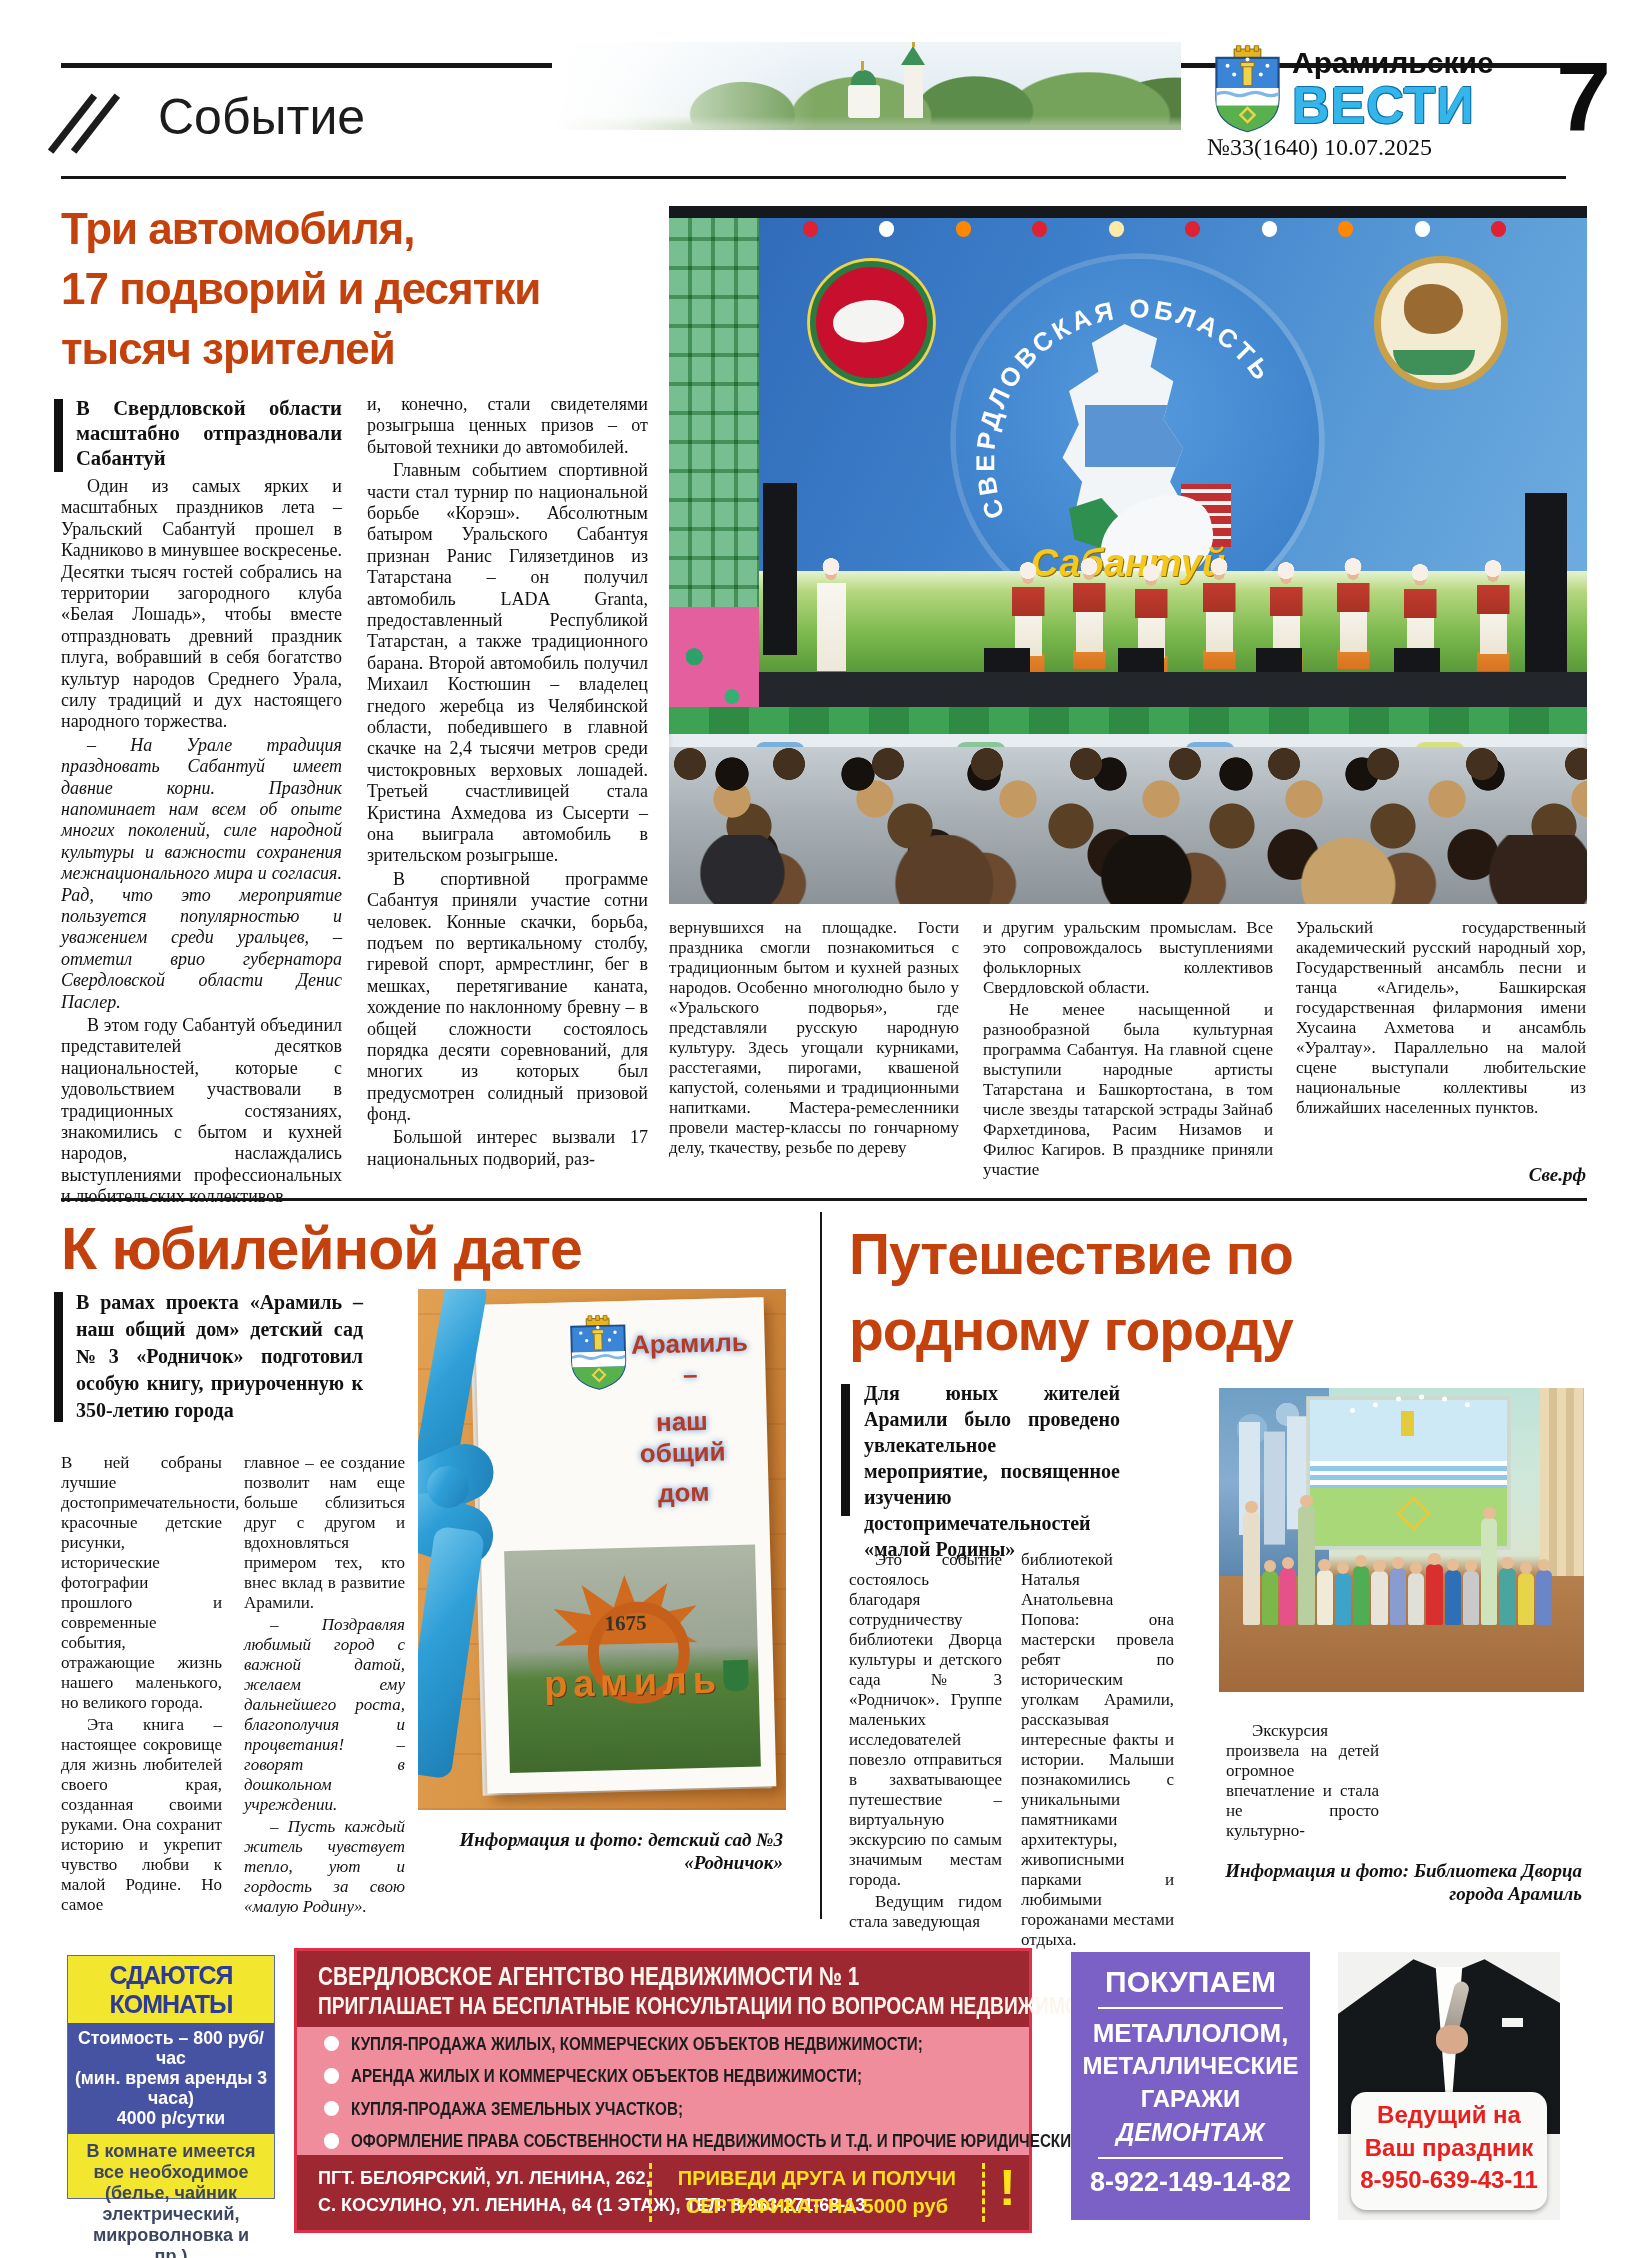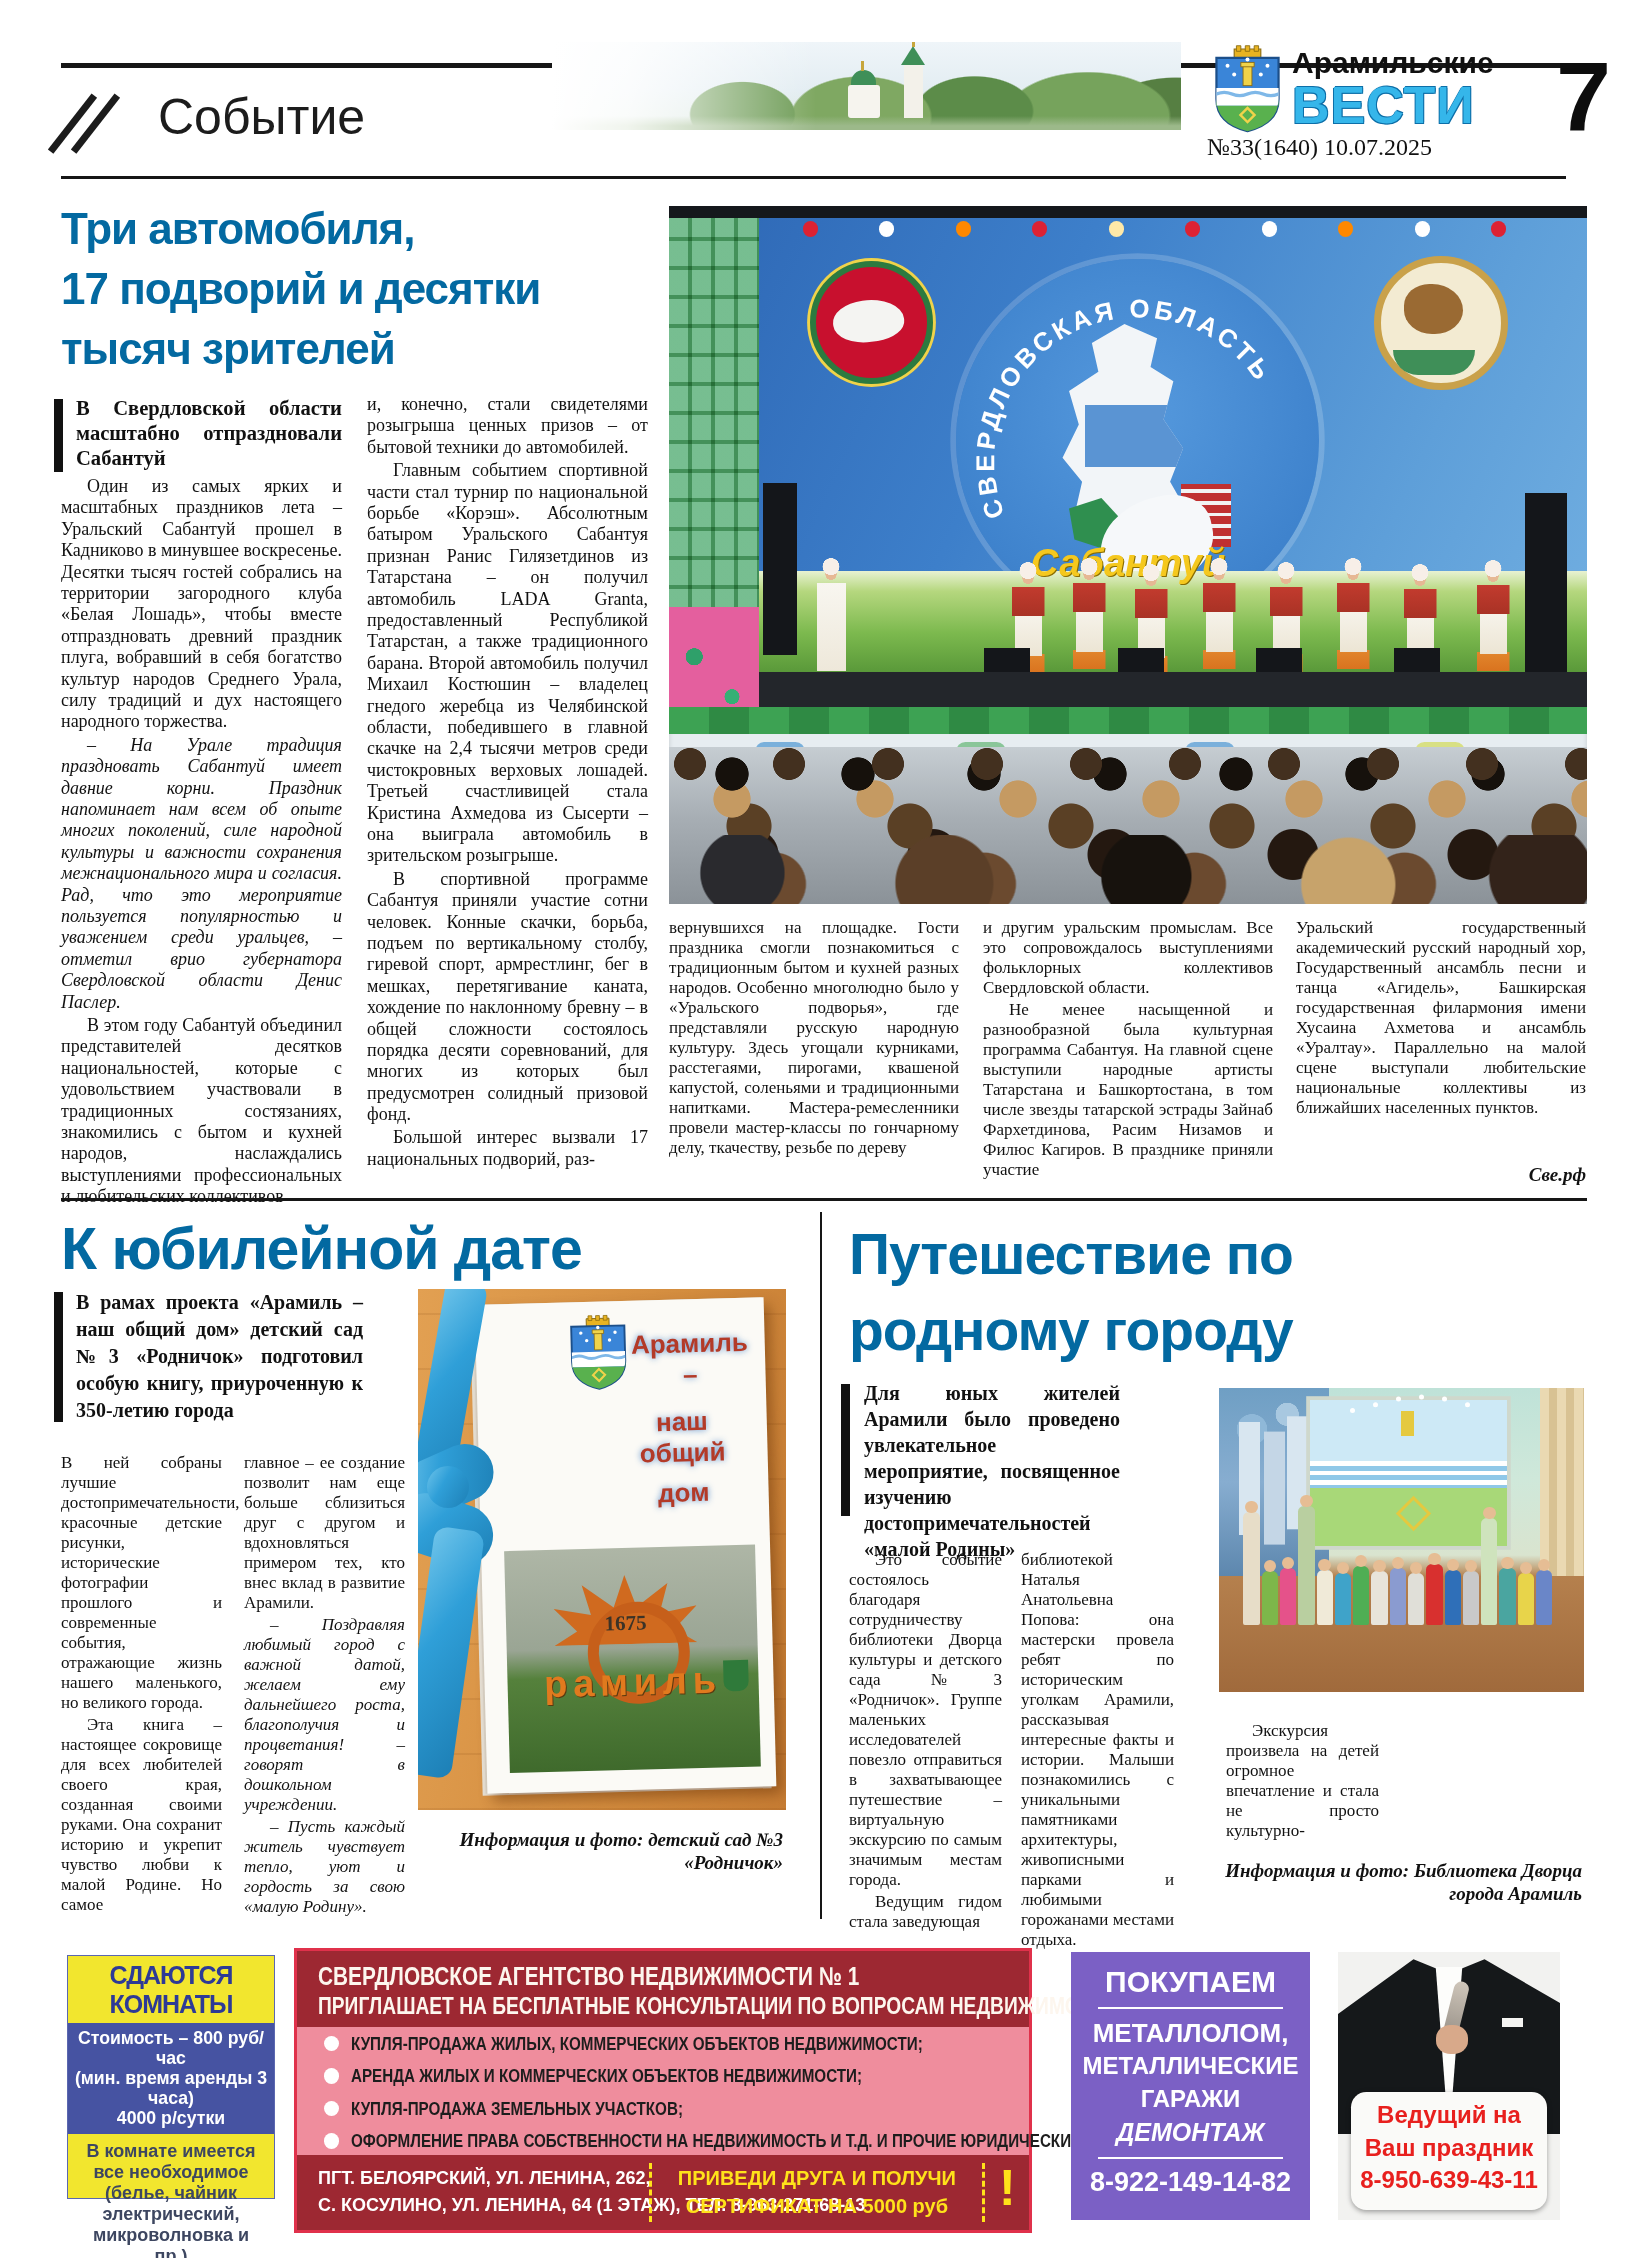--- a/index.html
+++ b/index.html
@@ -7,21 +7,21 @@
         font-family:"Liberation Serif", serif;color:#111;overflow:hidden;}
   .abs{position:absolute;}
   .rule{position:absolute;background:#161616;}
   .jtext{font-size:18px;line-height:21.4px;text-align:justify;}
   .jtext p{margin:0 0 1.9px 0;text-indent:26px;}
   .jtext p.noind{text-indent:0;}
   .jtext p.ital{font-style:italic;}
   .small .jtext, .jtext.small{font-size:17px;line-height:20px;}
   .lead{font-weight:bold;font-size:20.6px;line-height:25px;text-align:justify;}
   .leadbar{position:absolute;width:8.6px;background:#111;}
-  .headline{font-family:"Liberation Sans",sans-serif;font-weight:bold;color:#0369a1;letter-spacing:-1px;}
+  .headline{font-family:"Liberation Sans",sans-serif;font-weight:bold;color:#c2410c;letter-spacing:-1px;}
   .caption{font-weight:bold;font-style:italic;font-size:19px;line-height:23px;text-align:right;}
   .sig{font-weight:bold;font-style:italic;font-size:19px;text-align:right;}
 
   
   .section-label{font-family:"Liberation Sans",sans-serif;font-size:50px;color:#1c1c1c;letter-spacing:0;}
   .slash i{position:absolute;width:6.7px;height:71px;background:#1c1c1c;transform:rotate(38deg);}
   .masthead-top{font-family:"Liberation Sans",sans-serif;font-weight:bold;font-size:30px;color:#101010;}
   .masthead-bottom{font-family:"Liberation Sans",sans-serif;font-weight:bold;font-size:52px;color:#35b6ea;
       letter-spacing:1px;text-shadow:0 0 1px #0e6fa8, 1px 1px 0 #0e6fa8, -1px 1px 0 #0e6fa8, 1px -1px 0 #0e6fa8;}
   .issue{font-size:24px;color:#111;}
@@ -342,21 +342,21 @@
   <div class="rule" style="left:61px;top:1198px;width:1526px;height:2.9px"></div>
   <div class="rule" style="left:820px;top:1212px;width:1.9px;height:707px"></div>
 
   <div class="abs headline" style="left:61px;top:1216px;font-size:59px;line-height:67px">К юбилейной дате</div>
 
   <div class="leadbar" style="left:54px;top:1292px;height:130px"></div>
   <div class="abs lead" style="left:76px;top:1289px;width:287px;font-size:20px;line-height:27px">В рамах проекта «Арамиль – наш общий дом» детский сад №3 «Родничок» подготовил особую книгу, приуроченную к 350-летию города</div>
 
   <div class="abs jtext small" style="left:61px;top:1453px;width:161px">
     <p class="noind">В ней собраны лучшие достопримечательности, красочные детские рисунки, исторические фотографии прошлого и современные события, отражающие жизнь нашего маленького, но великого города.</p>
-    <p>Эта книга – настоящее сокровище для всех любителей своего края, созданная своими руками. Она сохранит историю и укрепит чувство любви к малой Родине. Но самое</p>
+    <p>Эта книга – настоящее сокровище для жизнь любителей своего края, созданная своими руками. Она сохранит историю и укрепит чувство любви к малой Родине. Но самое</p>
   </div>
   <div class="abs jtext small" style="left:244px;top:1453px;width:161px">
     <p class="noind">главное – ее создание позволит нам еще больше сблизиться друг с другом и вдохновляться примером тех, кто внес вклад в развитие Арамили.</p>
     <p class="ital">– Поздравляя любимый город с важной датой, желаем ему дальнейшего роста, благополучия и процветания! – говорят в дошкольном учреждении.</p>
     <p class="ital">– Пусть каждый житель чувствует тепло, уют и гордость за свою «малую Родину».</p>
   </div>
 
   <div class="abs photo2" style="left:418px;top:1289px;width:368px;height:521px">
     <div class="book">
       <div class="abs armsbox" style="left:92px;top:13.4px;width:61px;height:76px">

